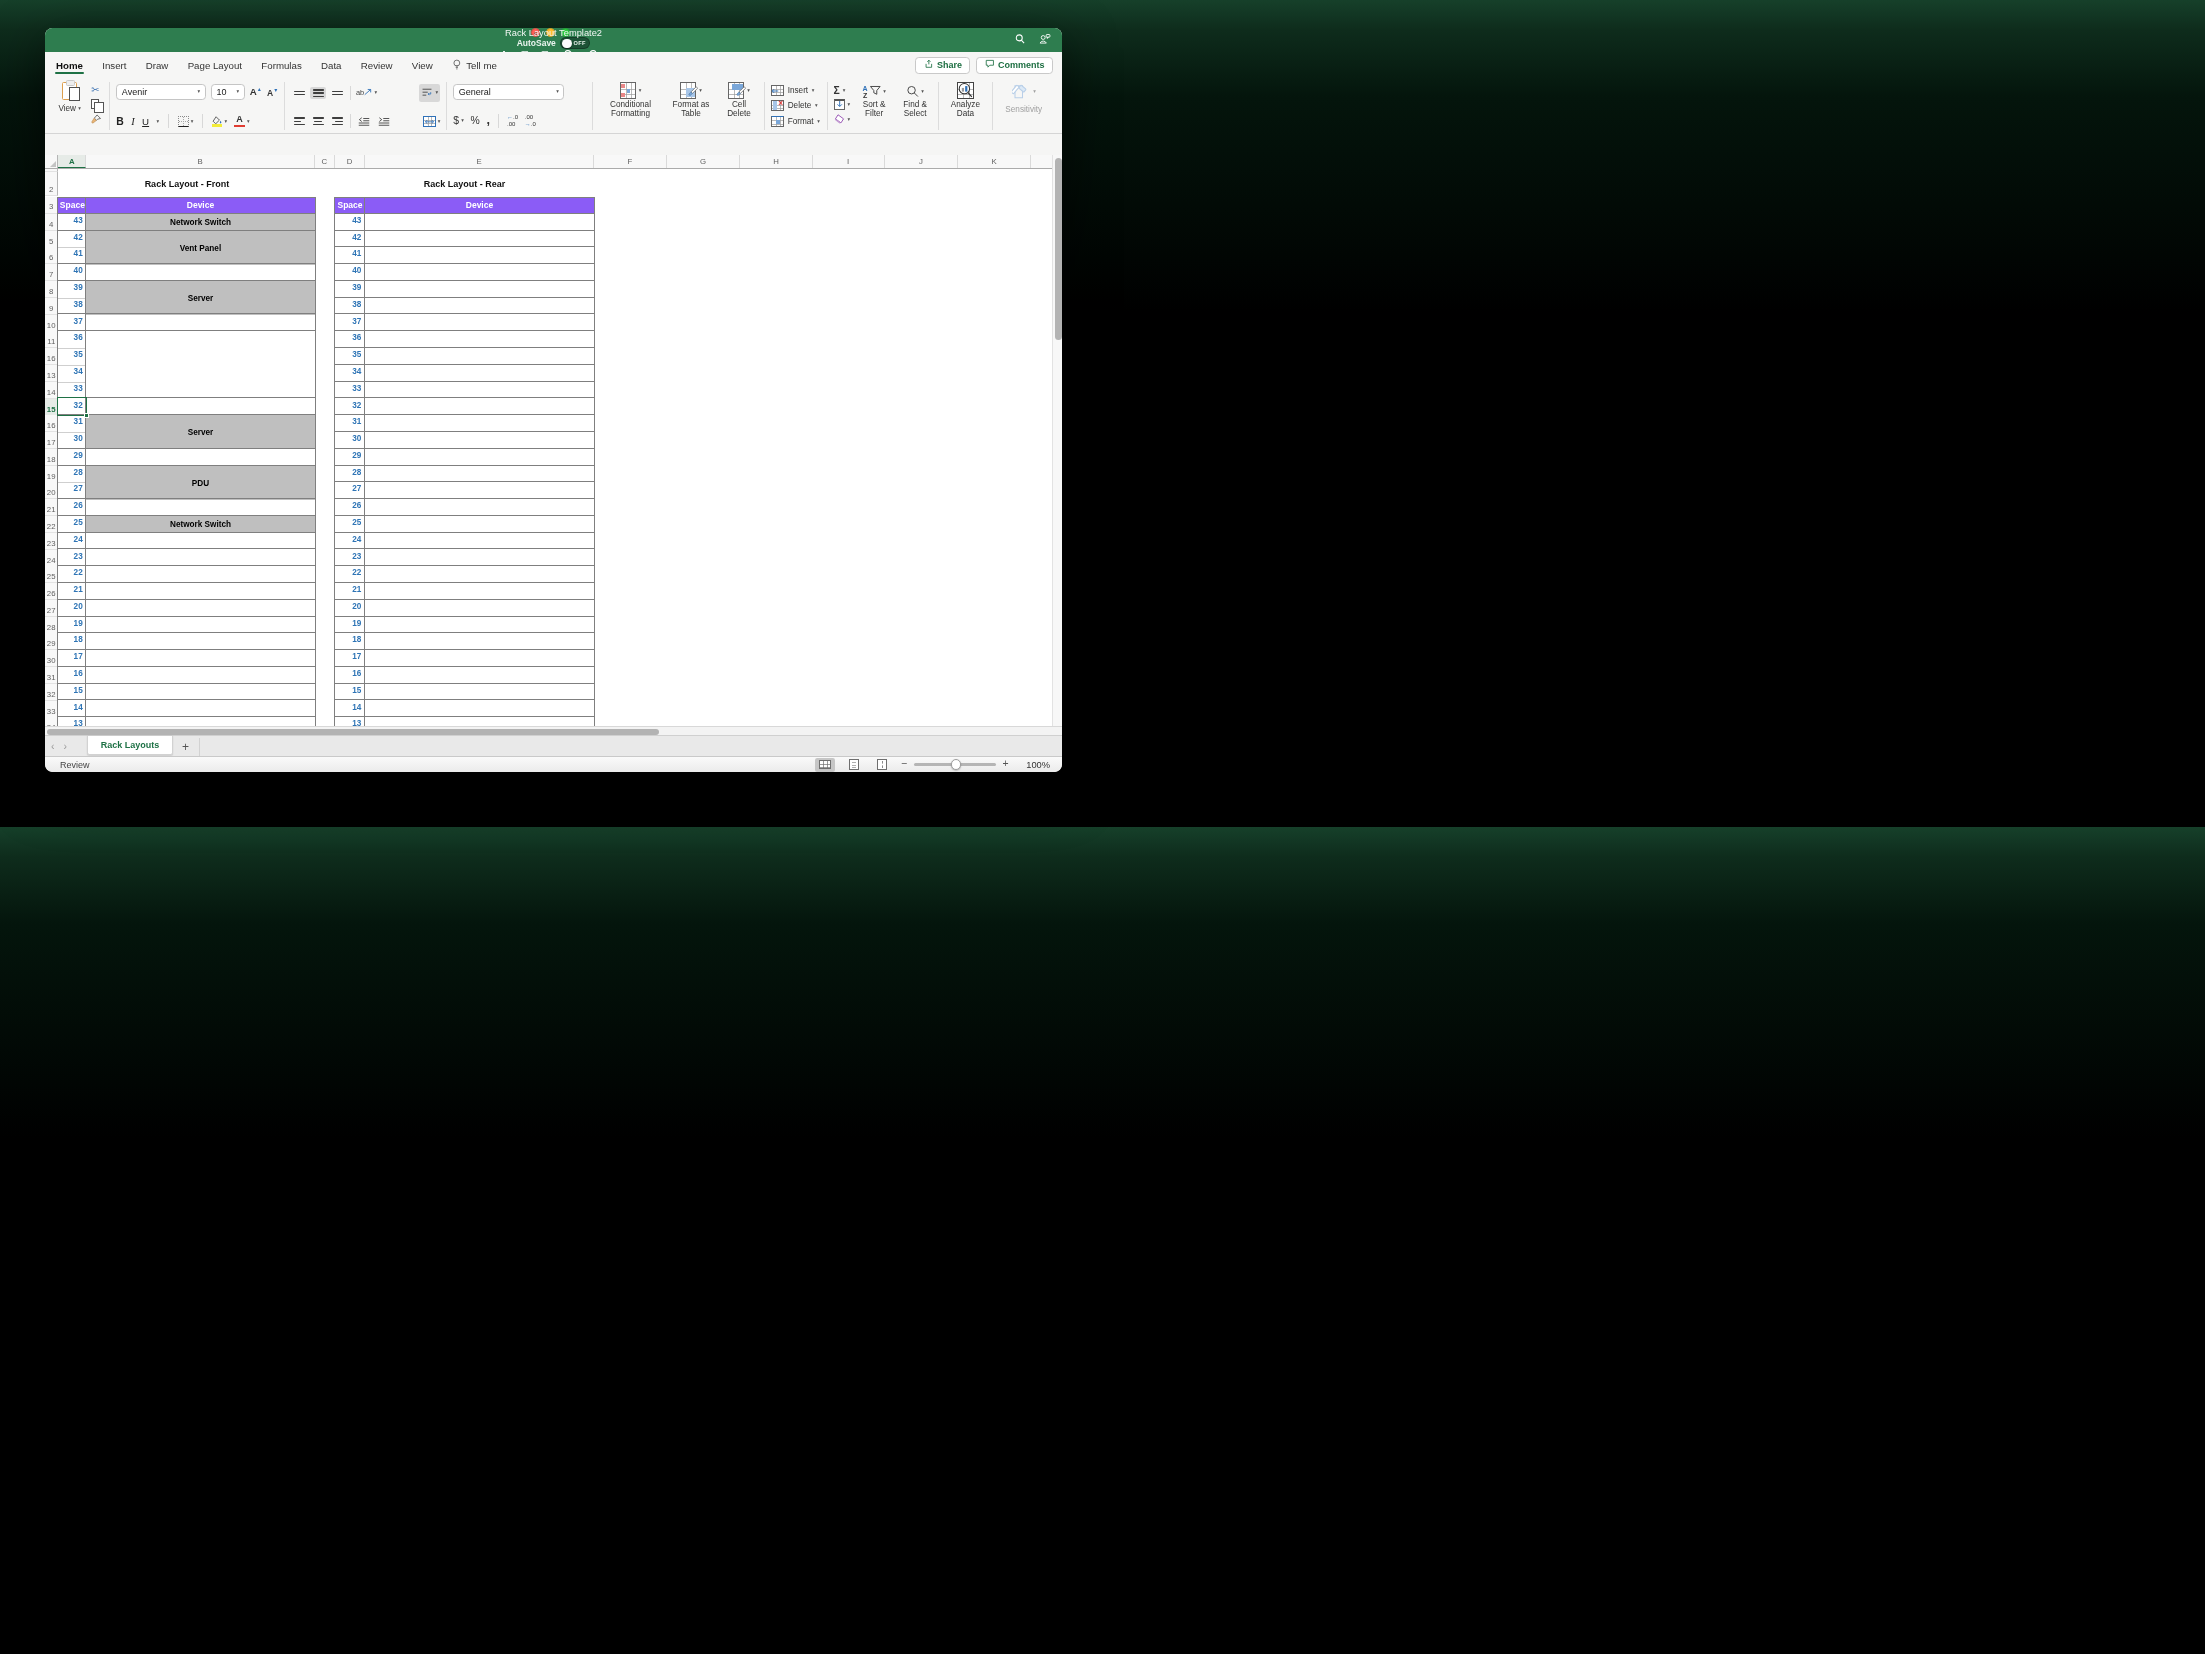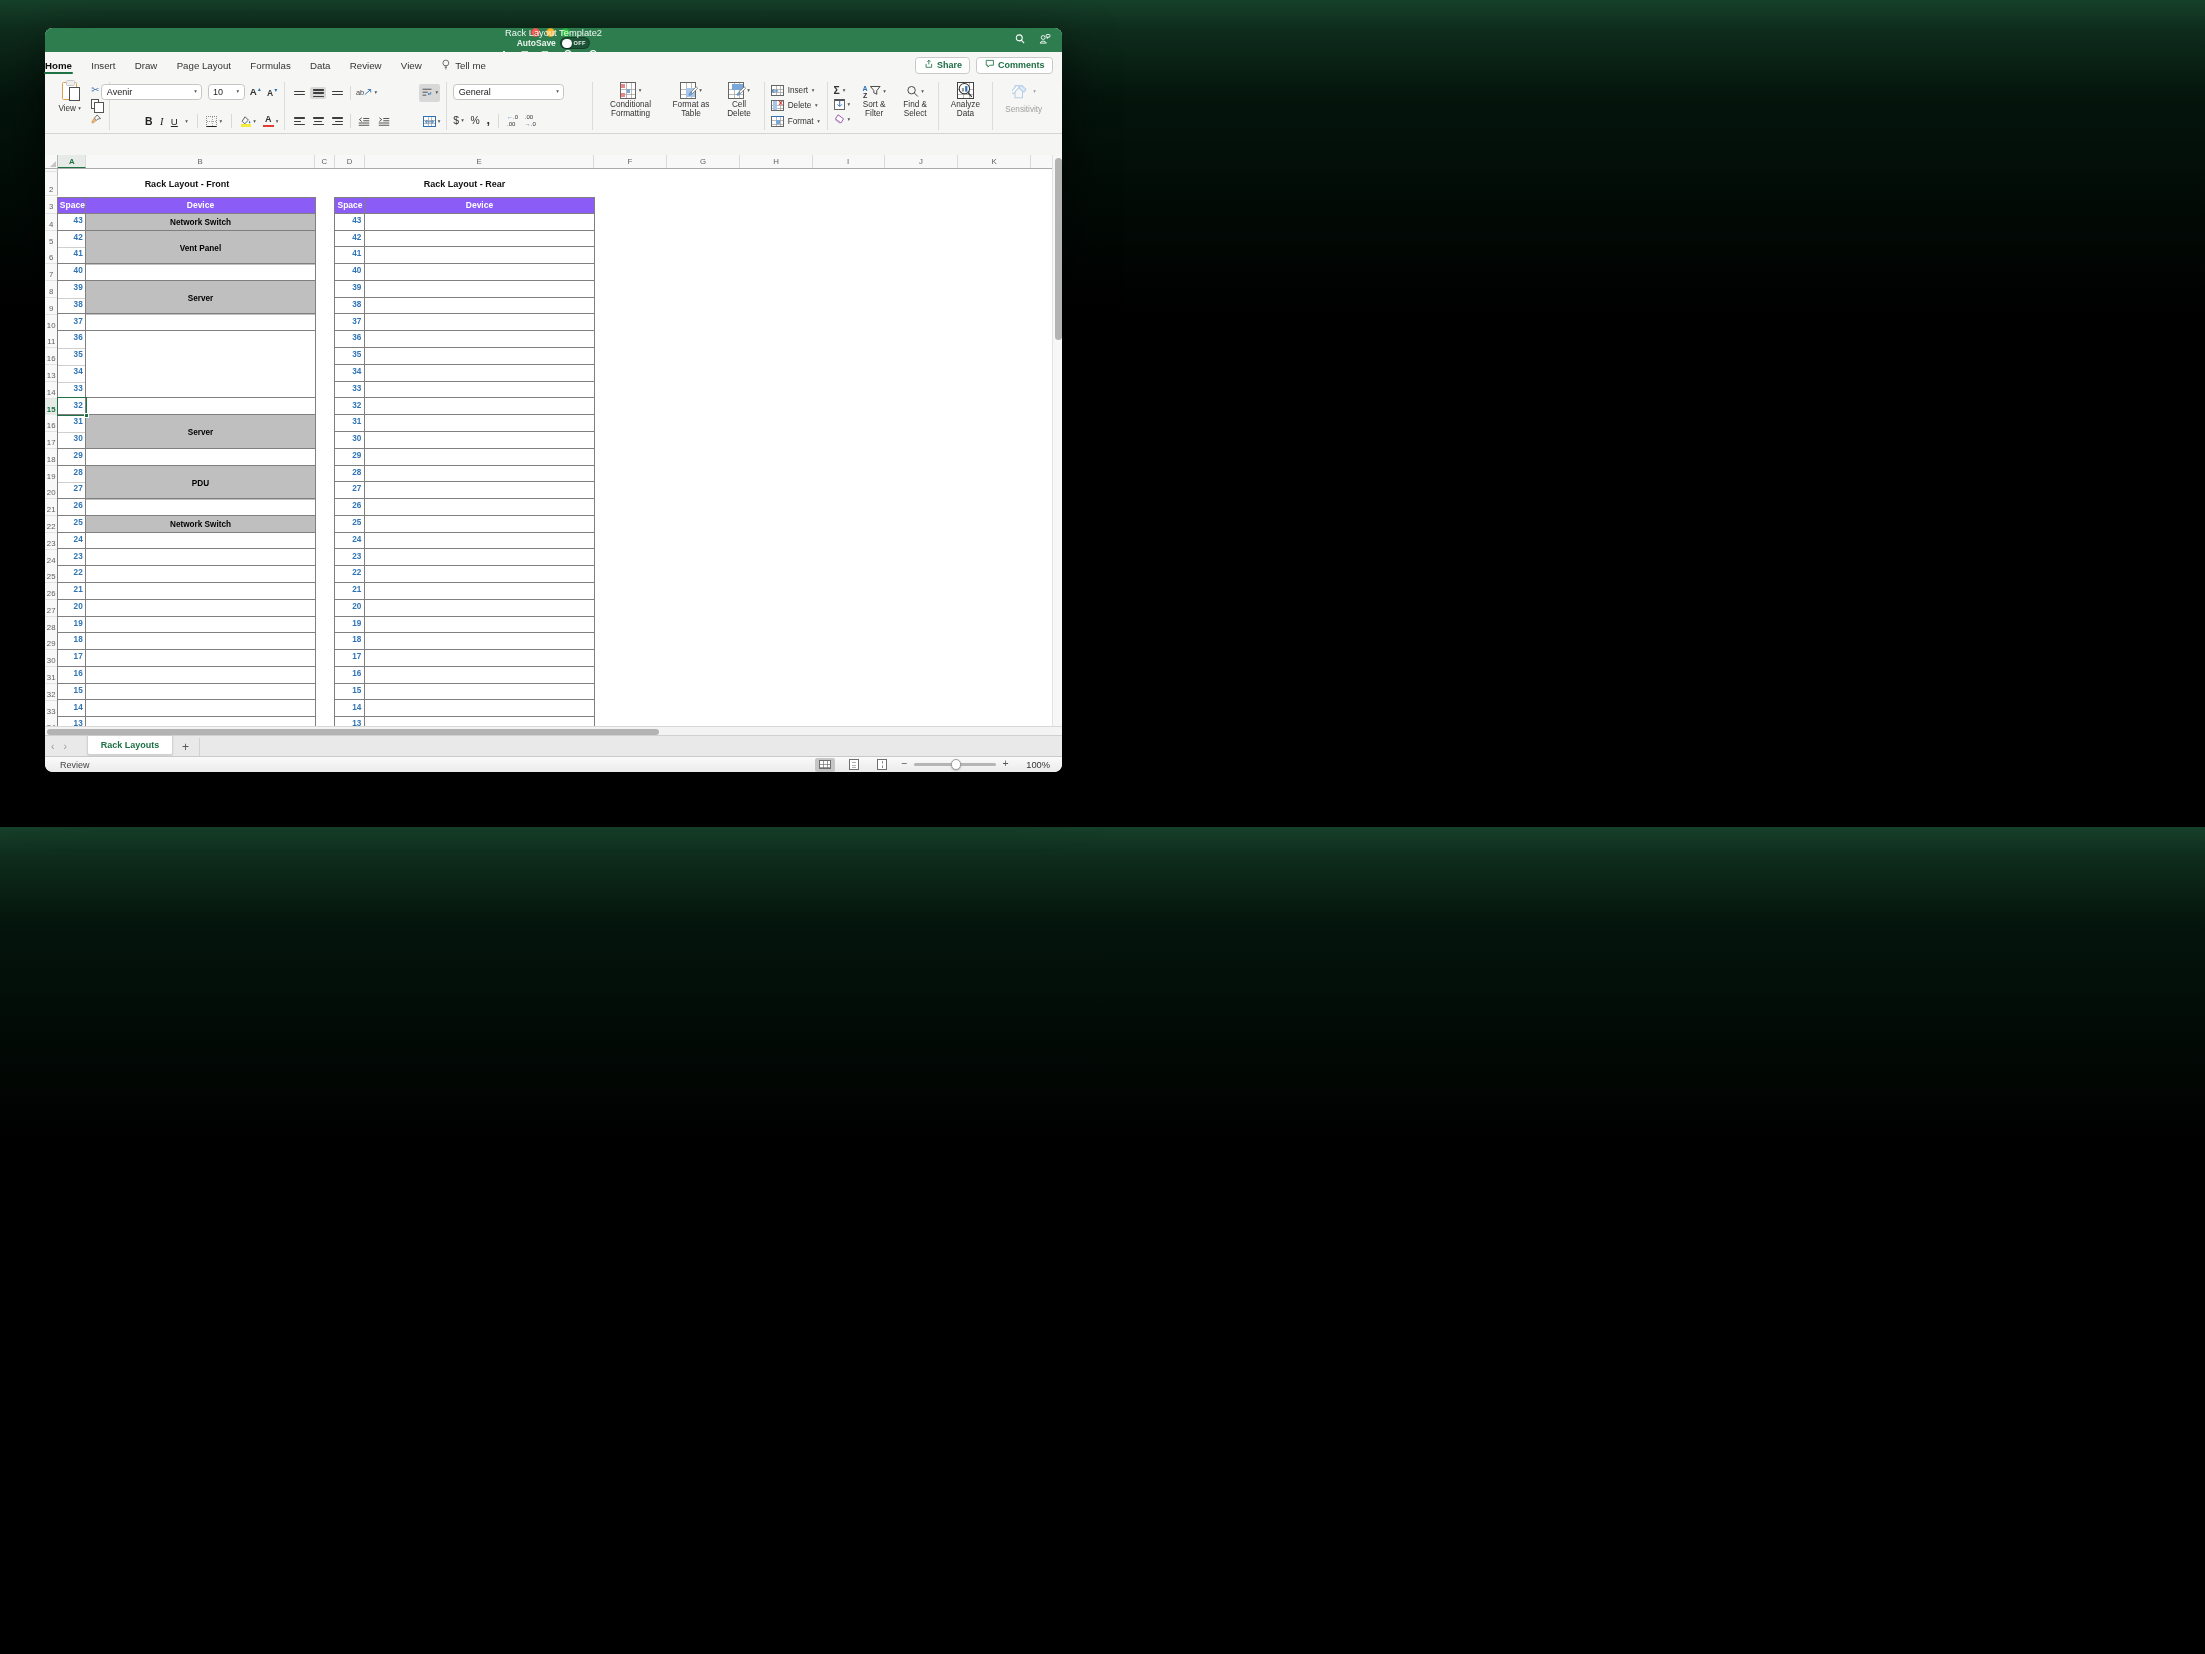--- a/index.html
+++ b/index.html
@@ -22,21 +22,21 @@
     position:relative;display:flex;align-items:center;}
   .knob{position:absolute;left:0.7px;top:0.7px;width:9.7px;height:9.7px;border-radius:50%;background:#fdfdfd;box-shadow:0 0.7px 1.5px rgba(0,0,0,.4);}
   .toggle .off{position:absolute;right:3.7px;font-size:5.6px;font-weight:700;letter-spacing:0.3px;color:#e7f1ea;}
   .tbicons{display:flex;align-items:center;gap:9.7px;margin-left:12px;}
   .tbicons svg,.tbicons span{display:block;}
   .tb-title{position:absolute;left:50%;transform:translateX(-50%);font-size:9.3px;font-weight:500;color:#f2f7f4;white-space:nowrap;}
   .tbright{position:absolute;right:10.4px;top:0;height:24px;display:flex;align-items:center;gap:12px;}
   .dots{font-size:11px;color:#fff;letter-spacing:0.7px;line-height:7.4px;}
   
   .tabrow{position:absolute;left:0;top:24px;width:100%;height:26px;background:#f6f6f5;display:flex;align-items:center;}
-  .mtabs{display:flex;align-items:center;gap:19.3px;font-size:9.7px;color:#333;}
+  .mtabs{display:flex;align-items:center;gap:19.3px;padding-left:11px;font-size:9.7px;color:#333;}
   .mtab{position:relative;padding:4.5px 0;cursor:default;}
   .mtab.active{font-weight:700;color:#111;}
   .mtab.active::after{content:"";position:absolute;left:-1.5px;right:-1.5px;bottom:0.7px;height:2.2px;border-radius:1.5px;background:#1e7145;}
   .tellme{display:flex;align-items:center;gap:4.5px;margin-left:19.3px;font-size:9.7px;color:#333;}
   .tr-buttons{position:absolute;right:9px;display:flex;gap:6px;}
   .gbtn{display:flex;align-items:center;gap:3.7px;height:17px;padding:0 7.4px;border:0.7px solid #c9c9c9;
     border-radius:3.7px;background:#fff;color:#1d6f42;font-size:9px;font-weight:600;}
   
   .ribbon{position:absolute;left:0;top:50px;width:100%;height:56px;background:#f6f6f5;
     border-bottom:0.7px solid #d5d5d5;display:flex;align-items:stretch;padding:3.7px 1.5px 3px 4.5px;}
@@ -274,21 +274,21 @@
             <span class="chev">▾</span>
           </span>
         <span>
           <svg width="11" height="10.4" viewBox="0 0 15 14">
               <path d="M8.2 1.2 13 6l-4 1-1.5 1.5-3-3L6 4z" fill="none" stroke="#555" stroke-width="1.1"></path>
               <path d="M4.2 5.8 1.2 10.5c-.5.9.6 2.3 1.7 1.6L7.2 8.8z" fill="#eab676" stroke="#b9854b" stroke-width=".8"></path>
             </svg></span>
       </div>
     </div>
 
-    <div class="rgroup colstack" style="width:175px;padding:2.2px 6px;align-items:flex-end;">
+    <div class="rgroup colstack" style="width:175px;padding:2.2px 6px;">
       <div class="rrow">
         <div class="selbox-like" style="width:101px;">
           <span>Avenir</span>
             <span class="chev">▾</span>
         </div>
         <div class="selbox-like" style="width:37px;">
           <span>10</span>
             <span class="chev">▾</span>
         </div>
         <span style="font-size:9.7px;font-weight:600;color:#333;">A<sup style="color:#2f71b8;font-size:5.2px;">▲</sup></span>

